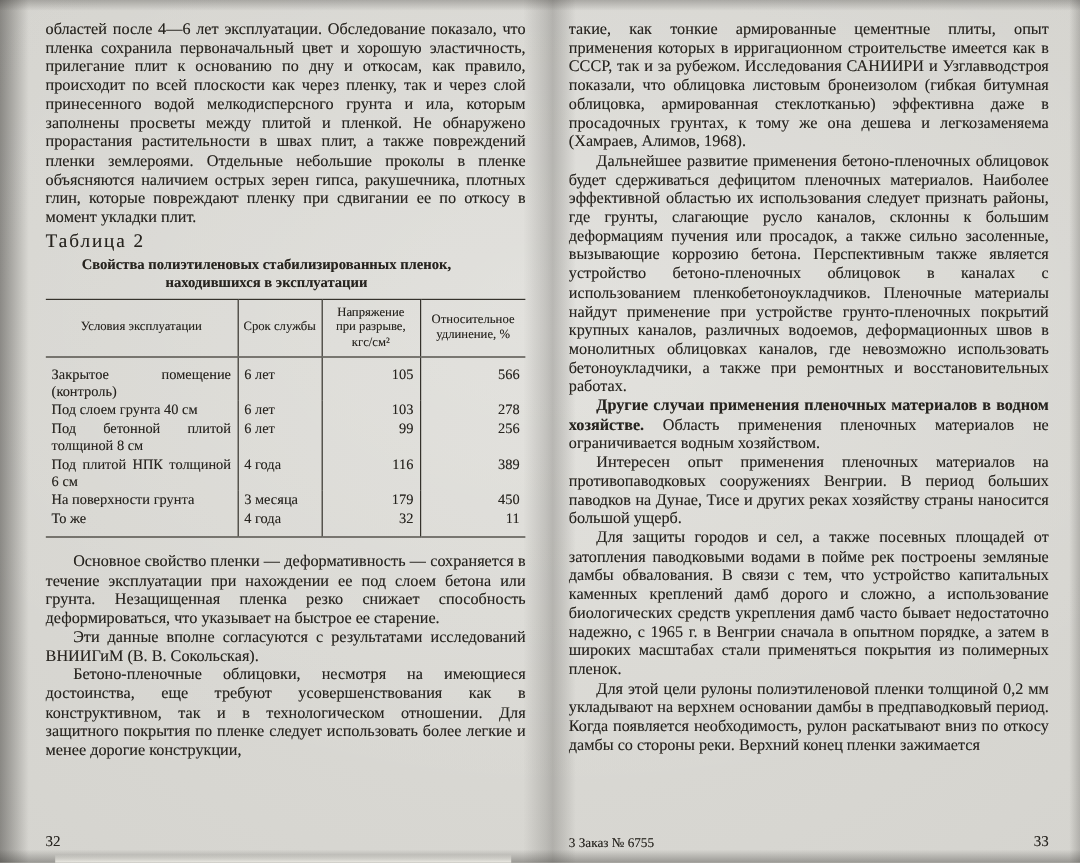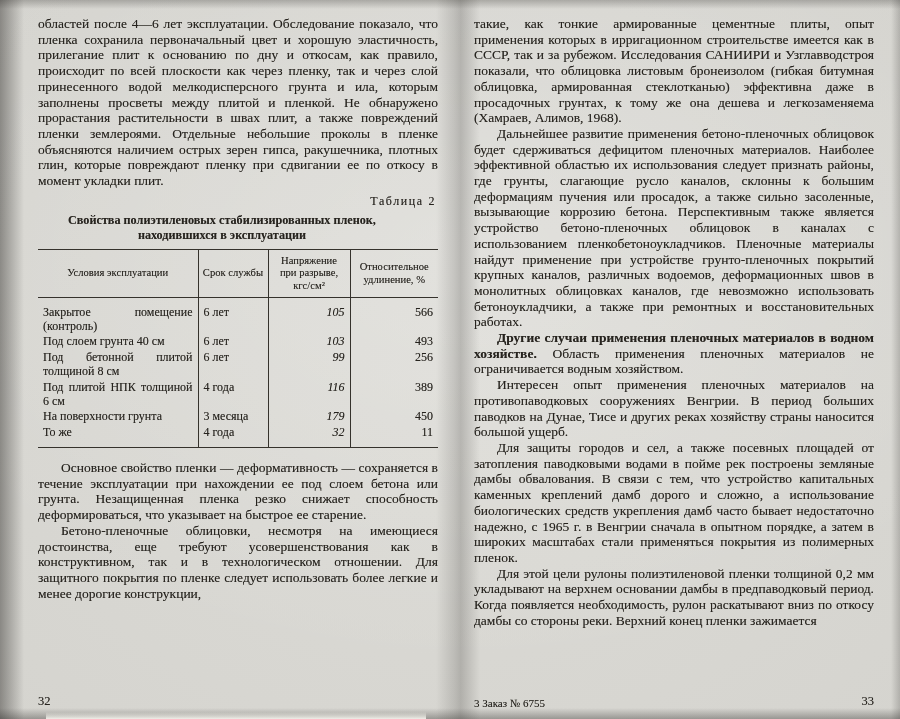--- a/index.html
+++ b/index.html
@@ -37,35 +37,35 @@
   .page { flex: 1 1 0; min-width: 0; display: flex; flex-direction: column; }
   .page-text {
     flex: 1 1 auto; overflow: hidden;
     font-size: 13.5px; line-height: 15.7px;
     text-align: justify;
   }
   .page-text p { text-indent: 1.7em; }
   .page-text p.cont { text-indent: 0; }
   .lead-bold { font-weight: bold; }
 
-  .tbl-label { text-align: right; font-size: 12px; letter-spacing: 1.6px; margin: 5px 2px 4px 0; text-indent: 0; }
+  .tbl-label { font-size: 16px; letter-spacing: 1.6px; margin: 5px 2px 4px 0; text-indent: 0; }
   .tbl-title { font-weight: bold; font-size: 12.2px; line-height: 14.4px; text-align: center; text-indent: 0; margin: 0 0 7px; max-width: 92%; }
 
   table.props { width: 100%; border-collapse: collapse; font-size: 12px; line-height: 13.8px; margin: 0 0 12px; }
   table.props th {
     font-weight: normal; font-size: 10.6px; line-height: 12.2px;
     text-align: center; vertical-align: middle; padding: 5px 3px;
     border-top: 1.4px solid #35322c; border-bottom: 1.4px solid #35322c;
   }
   table.props td { vertical-align: top; padding: 1px 5px; }
   table.props th + th, table.props td + td { border-left: 1px solid #35322c; }
   table.props tbody tr:first-child td { padding-top: 8px; }
   table.props tbody tr:last-child td { padding-bottom: 7px; border-bottom: 1.4px solid #35322c; }
   td.c-life { padding-left: 7px; }
-  td.c-stress { text-align: right; padding-right: 16px; font-style: italic; }
+  td.c-stress { text-align: right; padding-right: 16px; }
   td.c-elong { text-align: right; padding-right: 24px; }
 
   .page-footer {
     flex: none; height: 17px;
     display: flex; align-items: flex-end; justify-content: space-between;
     font-size: 12.5px;
   }
   .printer-mark { font-size: 11px; }
 </style>
 </head>
@@ -99,21 +99,21 @@
             <tr>
               <td class="c-cond">Закрытое помещение (контроль)</td>
               <td class="c-life">6 лет</td>
               <td class="c-stress">105</td>
               <td class="c-elong">566</td>
             </tr>
             <tr>
               <td class="c-cond">Под слоем грунта 40 см</td>
               <td class="c-life">6 лет</td>
               <td class="c-stress">103</td>
-              <td class="c-elong">493</td>
+              <td class="c-elong">278</td>
             </tr>
             <tr>
               <td class="c-cond">Под бетонной плитой толщиной 8 см</td>
               <td class="c-life">6 лет</td>
               <td class="c-stress">99</td>
               <td class="c-elong">256</td>
             </tr>
             <tr>
               <td class="c-cond">Под плитой НПК толщиной 6 см</td>
               <td class="c-life">4 года</td>
@@ -129,20 +129,21 @@
             <tr>
               <td class="c-cond">То же</td>
               <td class="c-life">4 года</td>
               <td class="c-stress">32</td>
               <td class="c-elong">11</td>
             </tr>
           </tbody>
         </table>
 
         <p>Основное свойство пленки — деформативность — сохраняется в течение эксплуатации при нахождении ее под слоем бетона или грунта. Незащищенная пленка резко снижает способность деформироваться, что указывает на быстрое ее старение.</p>
+        <p>Эти данные вполне согласуются с результатами исследований ВНИИГиМ (В. В. Сокольская).</p>
         <p>Бетоно-пленочные облицовки, несмотря на имеющиеся достоинства, еще требуют усовершенствования как в конструктивном, так и в технологическом отношении. Для защитного покрытия по пленке следует использовать более легкие и менее дорогие конструкции,</p>
       </div>
       <div class="page-footer">
         <span>32</span>
         <span></span>
       </div>
     </div>
 
     <div class="page">
       <div class="page-text">

